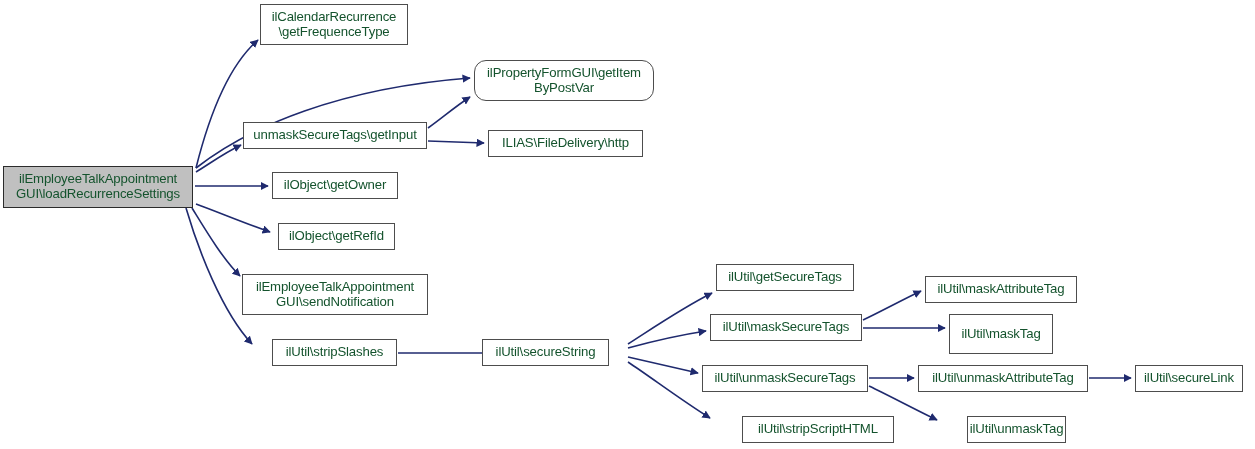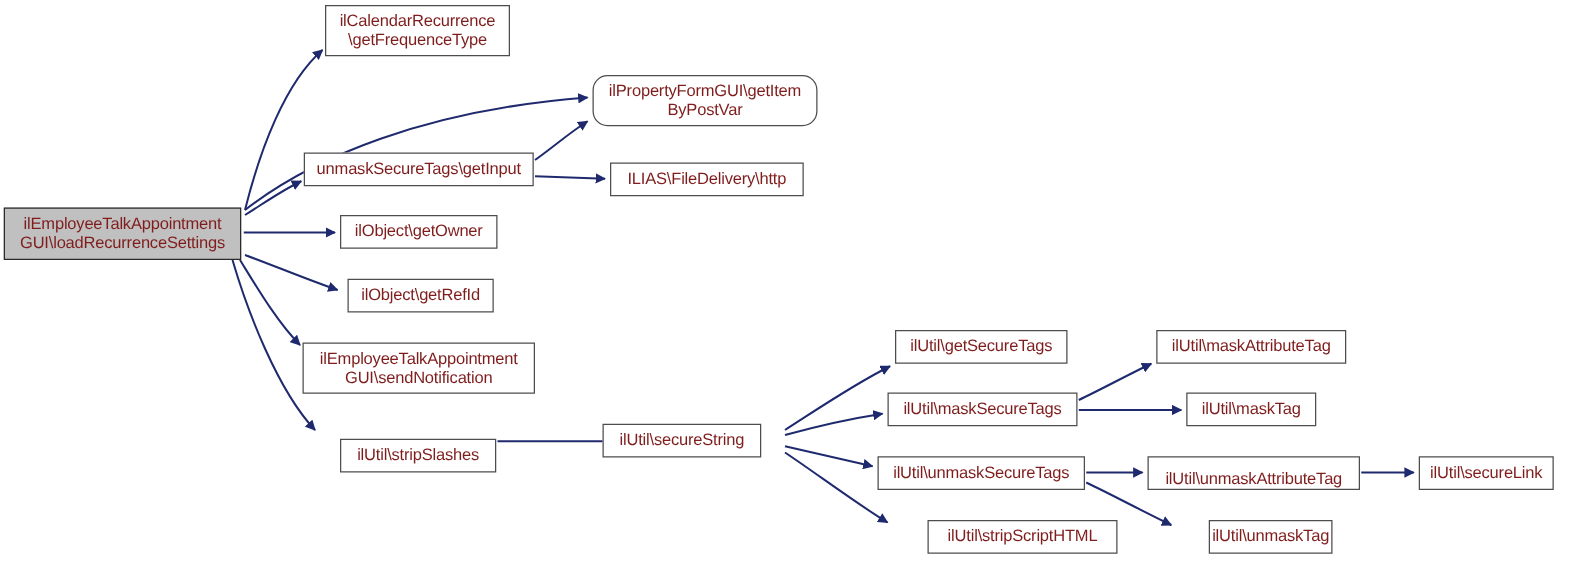--- a/index.html
+++ b/index.html
@@ -20,21 +20,21 @@
     left: 0;
     top: 0;
     width: 1255px;
     height: 449px;
   }
   .node {
     position: absolute;
     box-sizing: border-box;
     border: 1px solid #4d4d4d;
     background: #ffffff;
-    color: #7f1d1d;
+    color: #14532d;
     display: flex;
     align-items: center;
     justify-content: center;
     text-align: center;
     line-height: 1.12;
     font-size: 13.2px;
     letter-spacing: -0.15px;
     white-space: pre-line;
     cursor: default;
   }
@@ -85,25 +85,25 @@
       <div class="node" style="left: 260px; top: 4px; width: 148px; height: 41px;"><span class="label">ilCalendarRecurrence
 \getFrequenceType</span></div>
       <div class="node" style="left: 474px; top: 60px; width: 180px; height: 41px; border-radius: 12px;"><span class="label">ilPropertyFormGUI\getItem
 ByPostVar</span></div>
       <div class="node" style="left: 243px; top: 122px; width: 184px; height: 27px;"><span class="label">unmaskSecureTags\getInput</span></div>
       <div class="node" style="left: 488px; top: 130px; width: 155px; height: 27px;"><span class="label">ILIAS\FileDelivery\http</span></div>
       <div class="node" style="left: 272px; top: 172px; width: 126px; height: 27px;"><span class="label">ilObject\getOwner</span></div>
       <div class="node" style="left: 278px; top: 223px; width: 117px; height: 27px;"><span class="label">ilObject\getRefId</span></div>
       <div class="node" style="left: 242px; top: 274px; width: 186px; height: 41px;"><span class="label">ilEmployeeTalkAppointment
 GUI\sendNotification</span></div>
-      <div class="node" style="left: 272px; top: 339px; width: 125px; height: 27px; margin-top: 12px;"><span class="label">ilUtil\stripSlashes</span></div>
+      <div class="node" style="left: 272px; top: 339px; width: 125px; height: 27px;"><span class="label">ilUtil\stripSlashes</span></div>
       <div class="node" style="left: 482px; top: 339px; width: 127px; height: 27px;"><span class="label">ilUtil\secureString</span></div>
       <div class="node" style="left: 716px; top: 264px; width: 138px; height: 27px;"><span class="label">ilUtil\getSecureTags</span></div>
       <div class="node" style="left: 710px; top: 314px; width: 152px; height: 27px; align-items: center;"><span class="label">ilUtil\maskSecureTags</span></div>
       <div class="node" style="left: 702px; top: 365px; width: 166px; height: 27px;"><span class="label">ilUtil\unmaskSecureTags</span></div>
       <div class="node" style="left: 712px; top: 416px; width: 152px; height: 27px; margin-left: 30px;"><span class="label">ilUtil\stripScriptHTML</span></div>
-      <div class="node" style="left: 925px; top: 264px; width: 152px; height: 27px;"><span class="label">ilUtil\maskAttributeTag</span></div>
-      <div class="node" style="left: 949px; top: 314px; width: 104px; height: 27px;"><span class="label">ilUtil\maskTag</span></div>
-      <div class="node" style="left: 918px; top: 365px; width: 170px; height: 27px; align-items: flex-end;"><span class="label">ilUtil\unmaskAttributeTag</span></div>
+      <div class="node" style="left: 925px; top: 276px; width: 152px; height: 27px;"><span class="label">ilUtil\maskAttributeTag</span></div>
+      <div class="node" style="left: 949px; top: 314px; width: 104px; height: 40px;"><span class="label">ilUtil\maskTag</span></div>
+      <div class="node" style="left: 918px; top: 365px; width: 170px; height: 27px;"><span class="label">ilUtil\unmaskAttributeTag</span></div>
       <div class="node" style="left: 967px; top: 416px; width: 99px; height: 27px;"><span class="label">ilUtil\unmaskTag</span></div>
       <div class="node" style="left: 1135px; top: 365px; width: 108px; height: 27px;"><span class="label">ilUtil\secureLink</span></div>
     </div>
 </div>
 
 </body></html>

